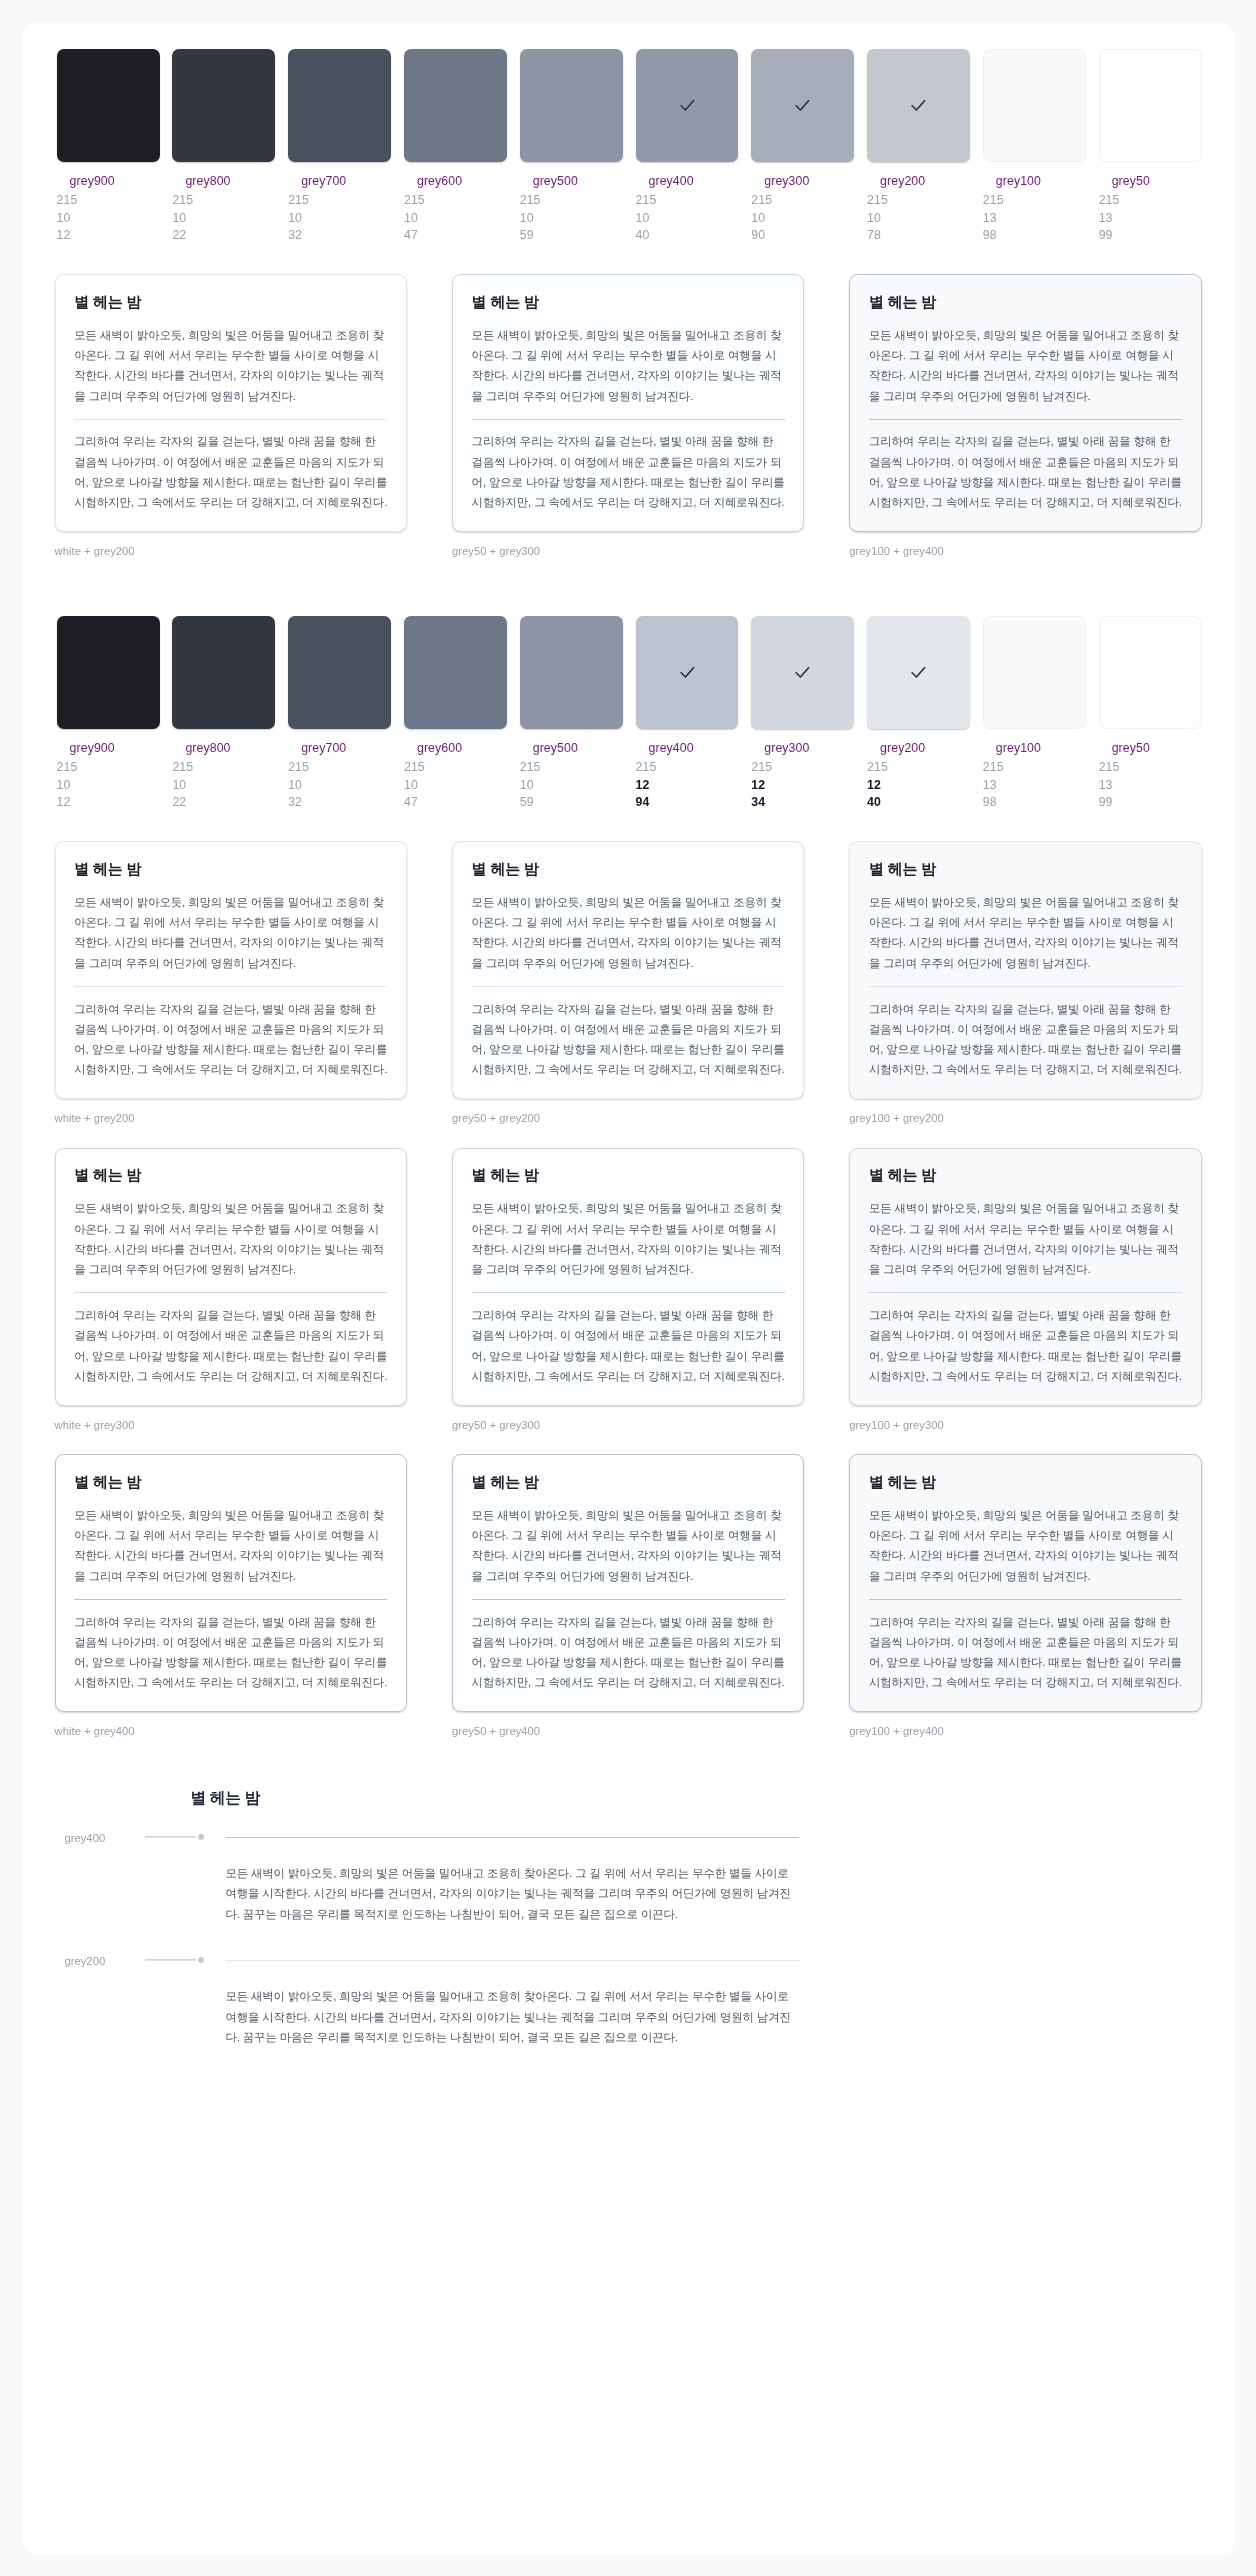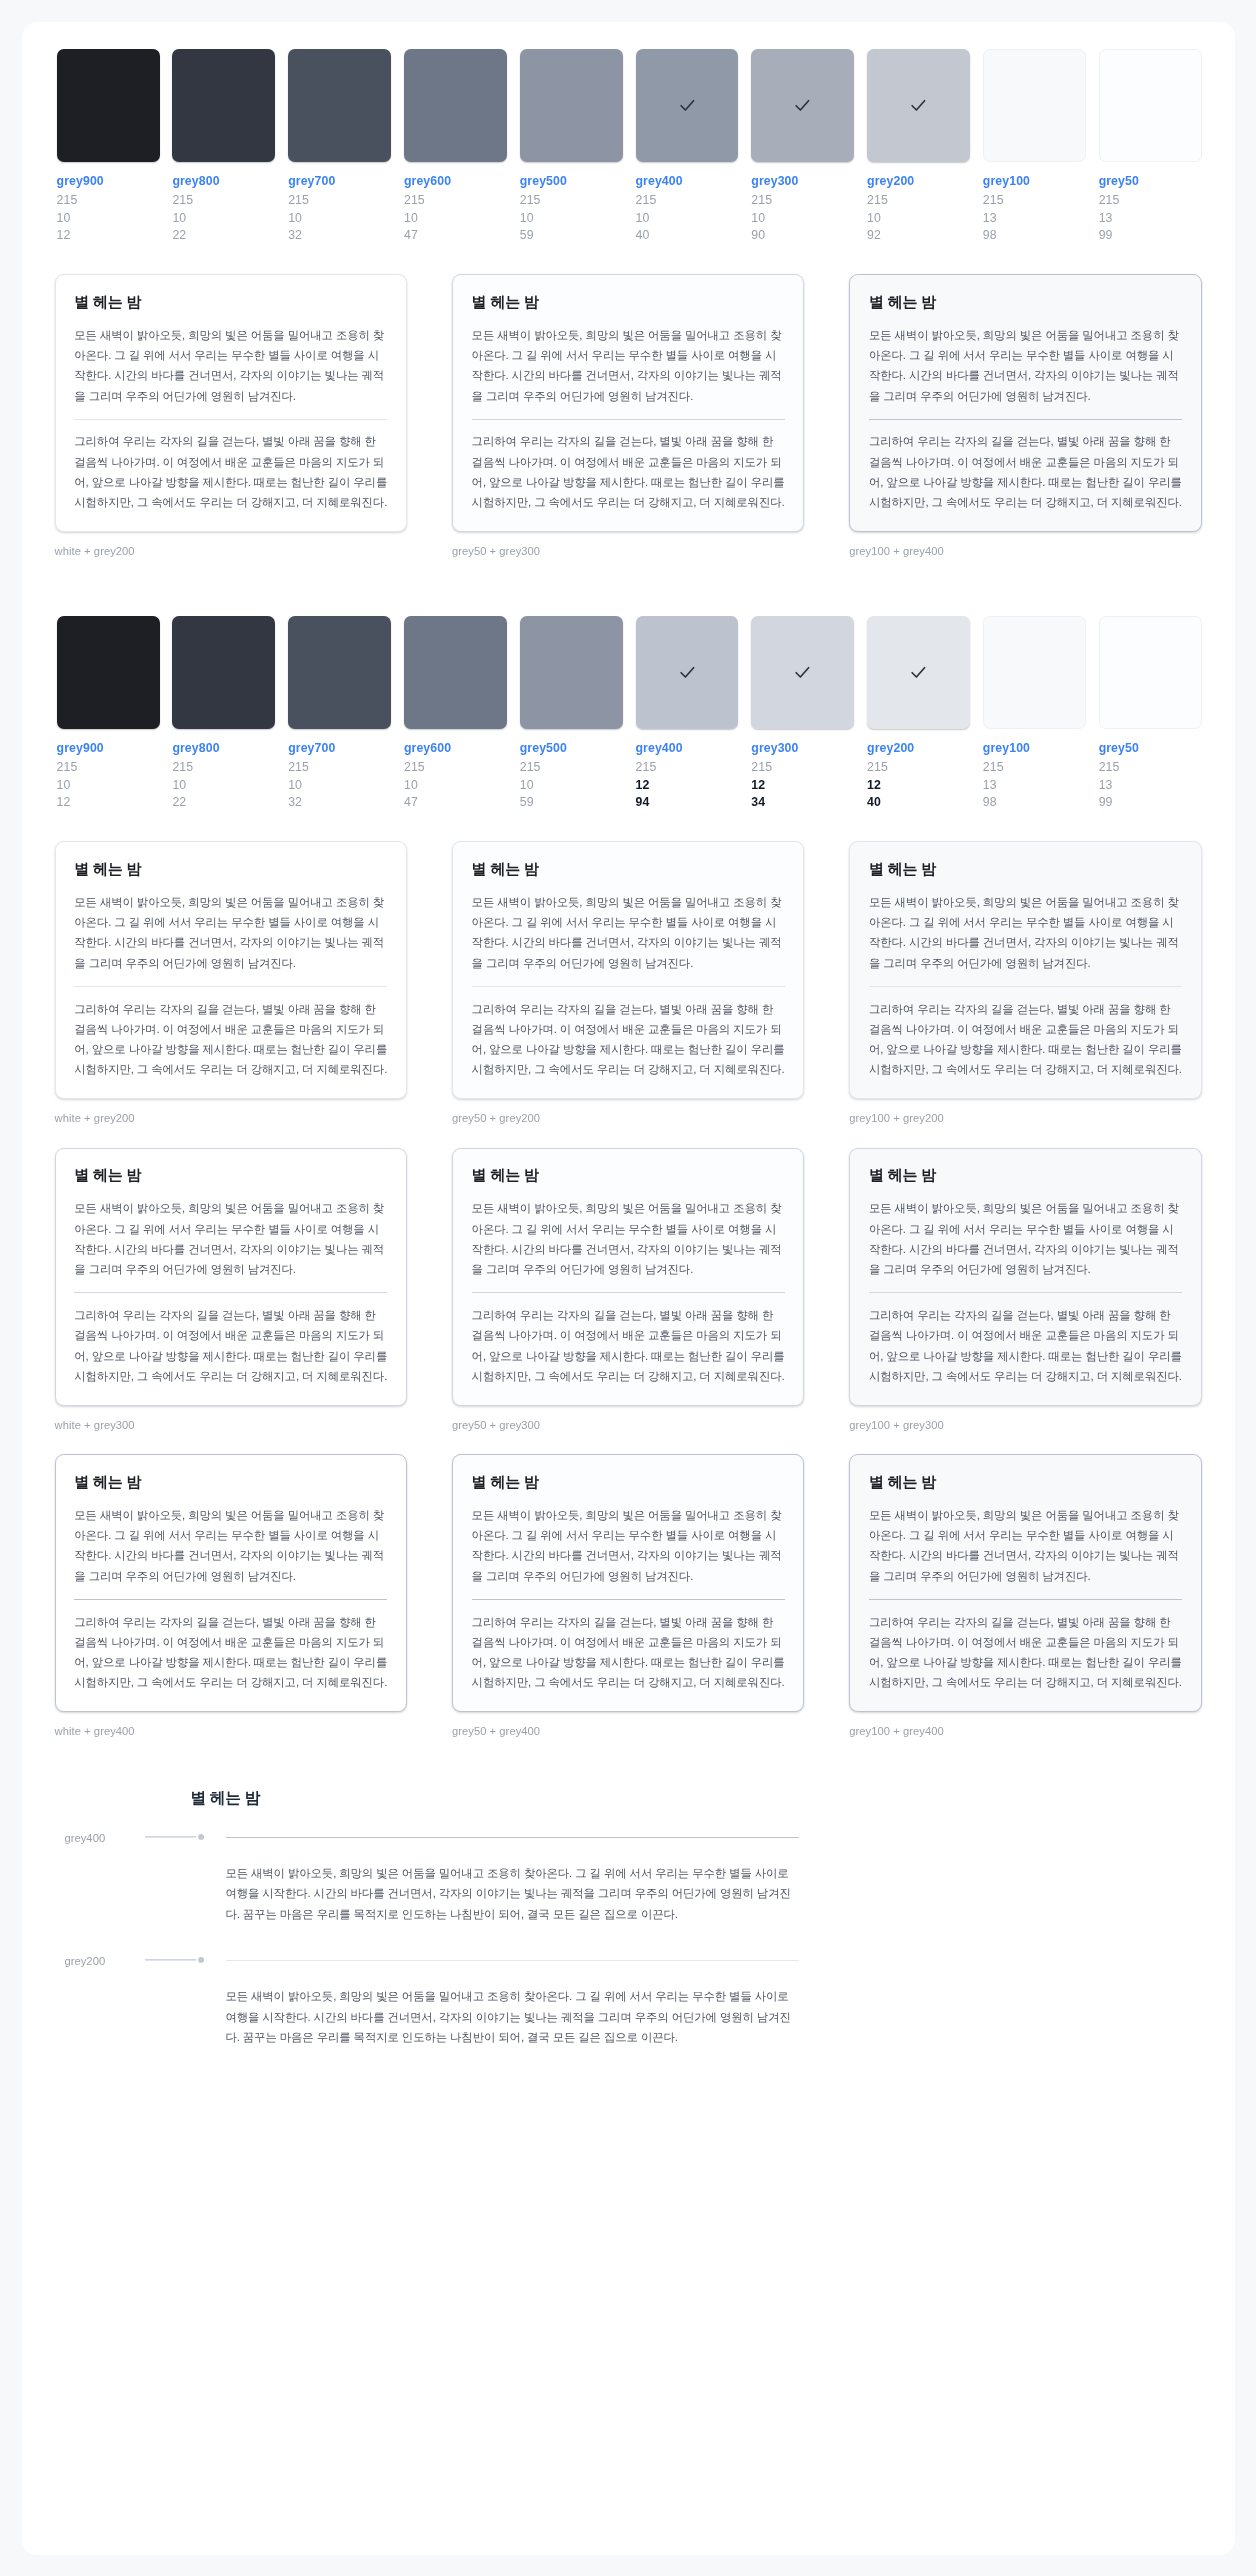--- a/index.html
+++ b/index.html
@@ -43,24 +43,25 @@
   .check {
     width: 18.7px; height: 18.7px;
     display: block;
   }
   .sw-meta {
     margin-top: 10.8px;
     line-height: 1.42;
   }
   .sw-name {
     font-size: 12.3px;
-    font-weight: 700;
-    color: #3b82f6;
+    font-weight: 400;
+    color: #701a75;
     letter-spacing: 0.1px;
     margin-bottom: 2px;
+    margin-left: 13px;
   }
   .sw-num {
     font-size: 12.3px;
     color: #9aa1ab;
     letter-spacing: 0.1px;
   }
   .sw-num.bold { color: #111827; font-weight: 700; }
 
   
   .card-grid {
@@ -225,21 +226,21 @@
       <div class="sw-col">
         <div class="sw-chip" style="background: rgb(194, 199, 208);">
           <svg class="check" viewBox="0 0 24 24" fill="none" stroke="#2b313c" stroke-width="2.1" stroke-linecap="round" stroke-linejoin="round">
             <path d="M4 12.5 L9.5 18 L20 6"></path>
           </svg>
         </div>
         <div class="sw-meta">
           <div class="sw-name">grey200</div>
           <div class="sw-num">215</div>
           <div class="sw-num">10</div>
-          <div class="sw-num">92</div>
+          <div class="sw-num">78</div>
         </div>
       </div>
       <div class="sw-col">
         <div class="sw-chip flat" style="background: rgb(248, 249, 251); border: 1px solid rgb(238, 241, 244);"></div>
         <div class="sw-meta">
           <div class="sw-name">grey100</div>
           <div class="sw-num">215</div>
           <div class="sw-num">13</div>
           <div class="sw-num">98</div>
         </div>

